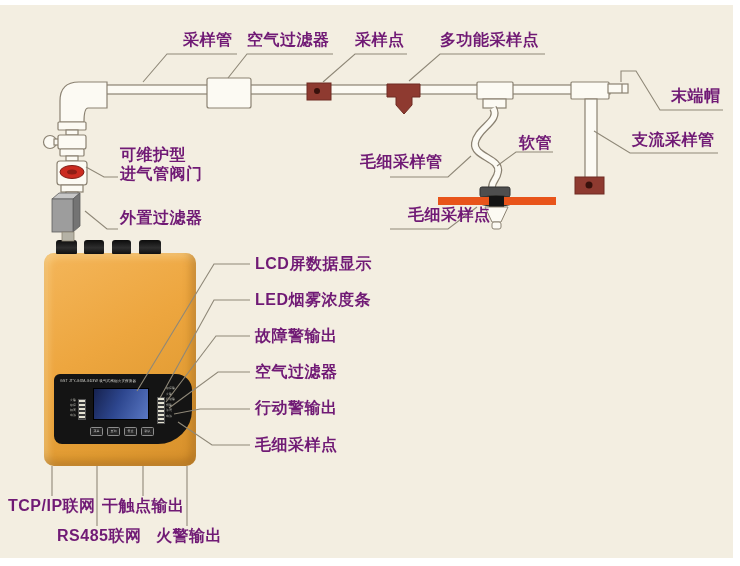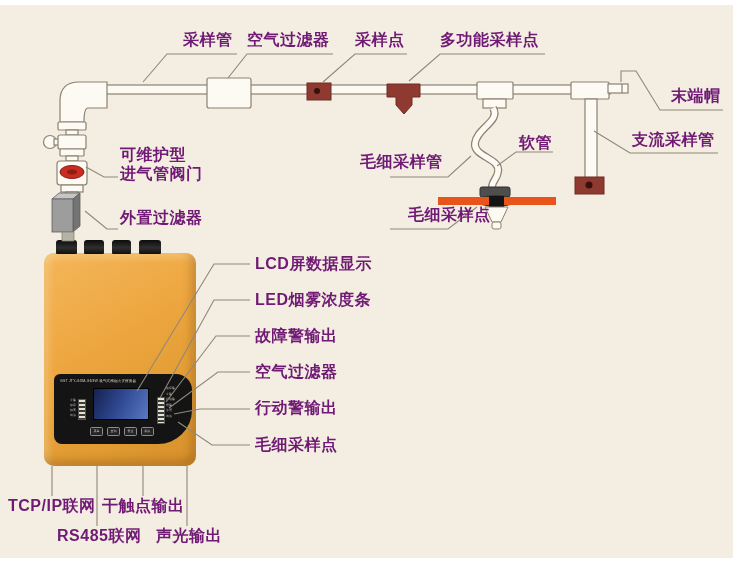--- a/index.html
+++ b/index.html
@@ -223,16 +223,16 @@
   <div class="lbl" style="left:255px;top:255px;">LCD屏数据显示</div>
   <div class="lbl" style="left:255px;top:291px;">LED烟雾浓度条</div>
   <div class="lbl" style="left:255px;top:327px;">故障警输出</div>
   <div class="lbl" style="left:255px;top:363px;">空气过滤器</div>
   <div class="lbl" style="left:255px;top:399px;">行动警输出</div>
   <div class="lbl" style="left:255px;top:436px;">毛细采样点</div>
 
   <div class="lbl" style="left:8px;top:497px;">TCP/IP联网</div>
   <div class="lbl" style="left:102px;top:497px;">干触点输出</div>
   <div class="lbl" style="left:57px;top:527px;">RS485联网</div>
-  <div class="lbl" style="left:156px;top:527px;">声光输出</div>
+  <div class="lbl" style="left:156px;top:527px;">火警输出</div>
 
 
 </div>
 
 </body></html>

